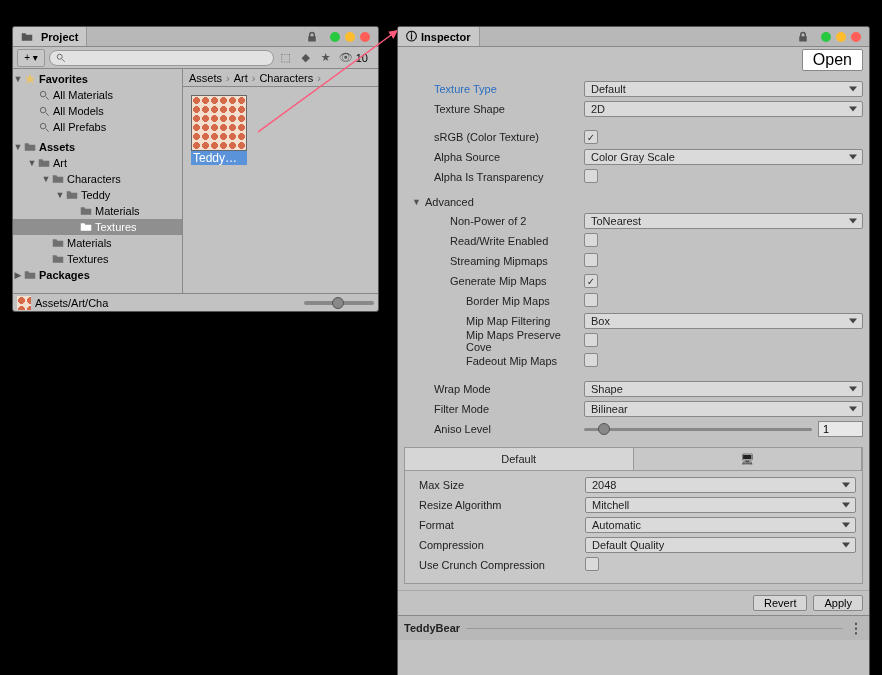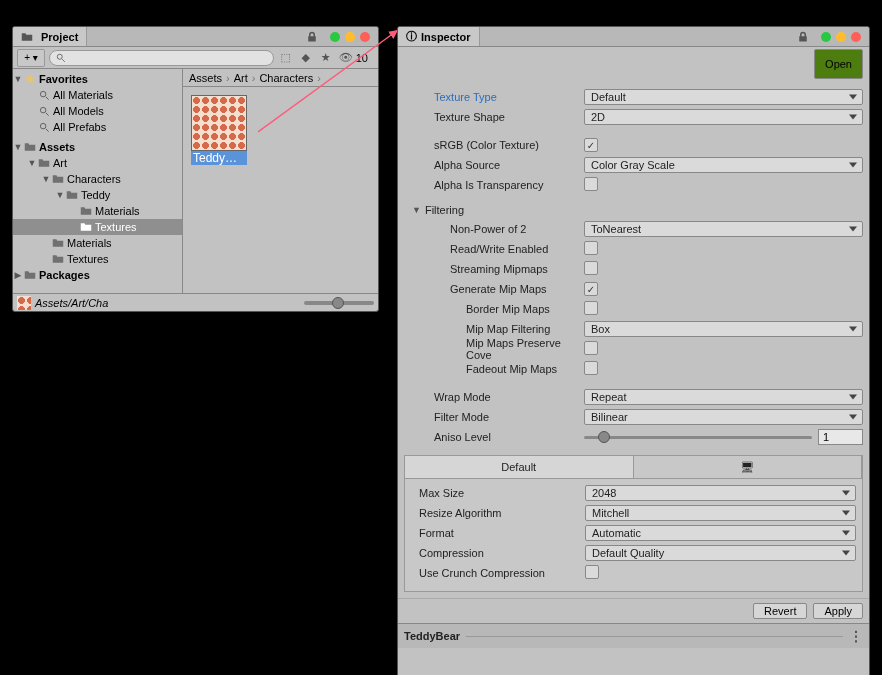--- a/index.html
+++ b/index.html
@@ -45,36 +45,36 @@
     background:
       radial-gradient(circle at 25% 25%, #d46a4a 18%, transparent 19%),
       radial-gradient(circle at 75% 25%, #d46a4a 18%, transparent 19%),
       radial-gradient(circle at 25% 75%, #d46a4a 18%, transparent 19%),
       radial-gradient(circle at 75% 75%, #d46a4a 18%, transparent 19%);
     background-color:#f3e0d0;
     background-size:18px 18px;
   }
   .thumb-label { font-size:12px; background:#5a93d9; color:#fff; width:100%; text-align:center; padding:0 2px; overflow:hidden; text-overflow:ellipsis;}
 
-  .project-footer { height:18px; border-top:1px solid #888; display:flex; align-items:center; font-size:11px; padding:0 4px;font-style:italic; }
+  .project-footer { height:18px; border-top:1px solid #888; display:flex; align-items:center; font-size:11px; padding:0 4px; }
   .footer-thumb { width:14px; height:14px; margin-right:4px; }
   .slider-sm { margin-left:auto; width:70px; height:4px; background:#888; border-radius:2px; position:relative; }
   .slider-sm .knob { position:absolute; top:-4px; width:12px; height:12px; background:#888; border:1px solid #555; border-radius:50%; left:40%; }
 
   
   .arrow { position:absolute; pointer-events:none; }
 
   
   .ins-body { flex:1; overflow:auto; background:#c2c2c2; font-size:11px; color:#222; }
   .ins-header { display:flex; align-items:center; padding:4px 6px 0 6px; }
   .ins-thumb { width:30px; height:30px; border:1px solid #888; margin-right:8px; }
   .ins-title { font-size:13px; font-weight:500; flex:1; }
   .hdr-icons { display:flex; gap:4px; color:#555; font-size:12px; align-items:center; margin-left:auto;}
   .open-btn-row { display:flex; justify-content:flex-end; padding:2px 6px 8px 0; }
-  .open-btn { border:1px solid #888; background:#4d7c0f; padding:8px 10px; font-size:11px; border-radius:2px;}
+  .open-btn { border:1px solid #888; background:#ffffff; padding:1px 10px; font-size:16px; border-radius:2px;}
 
   .form { padding:0 6px; }
   .form-row { display:flex; align-items:center; height:20px; }
   .form-row .lbl { width:180px; padding-left:30px; }
   .form-row.sub .lbl { padding-left:46px; }
   .form-row.sub2 .lbl { padding-left:62px; }
   .form-row .ctrl { flex:1; }
   .blue { color:#2a6dc0; }
   .sel-box { width:100%; height:16px; background:#dadada; border:1px solid #888; border-radius:2px; display:flex; align-items:center; padding:0 6px; font-size:11px; position:relative;}
   .sel-box::after { content:""; position:absolute; right:5px; top:50%; width:0;height:0;border-left:4px solid transparent;border-right:4px solid transparent;border-top:5px solid #444; transform:translateY(-50%);}
@@ -358,21 +358,21 @@
           </div>
         </div>
       <div class="form-row">
           <span class="lbl">Alpha Is Transparency</span>
           <div class="ctrl"><span class="chk"></span></div>
         </div>
 
       <div style="height:6px"></div>
       <div class="foldout">
           <span class="tri">▼</span>
-          <span>Filtering</span>
+          <span>Advanced</span>
         </div>
       <div class="form-row sub">
           <span class="lbl">Non-Power of 2</span>
           <div class="ctrl">
             <div class="sel-box">
               <span>ToNearest</span>
             </div>
           </div>
         </div>
       <div class="form-row sub">
@@ -406,21 +406,21 @@
       <div class="form-row sub2">
           <span class="lbl">Fadeout Mip Maps</span>
           <div class="ctrl"><span class="chk"></span></div>
         </div>
 
       <div style="height:8px"></div>
       <div class="form-row">
           <span class="lbl">Wrap Mode</span>
           <div class="ctrl">
             <div class="sel-box">
-              <span>Repeat</span>
+              <span>Shape</span>
             </div>
           </div>
         </div>
       <div class="form-row">
           <span class="lbl">Filter Mode</span>
           <div class="ctrl">
             <div class="sel-box">
               <span>Bilinear</span>
             </div>
           </div>

